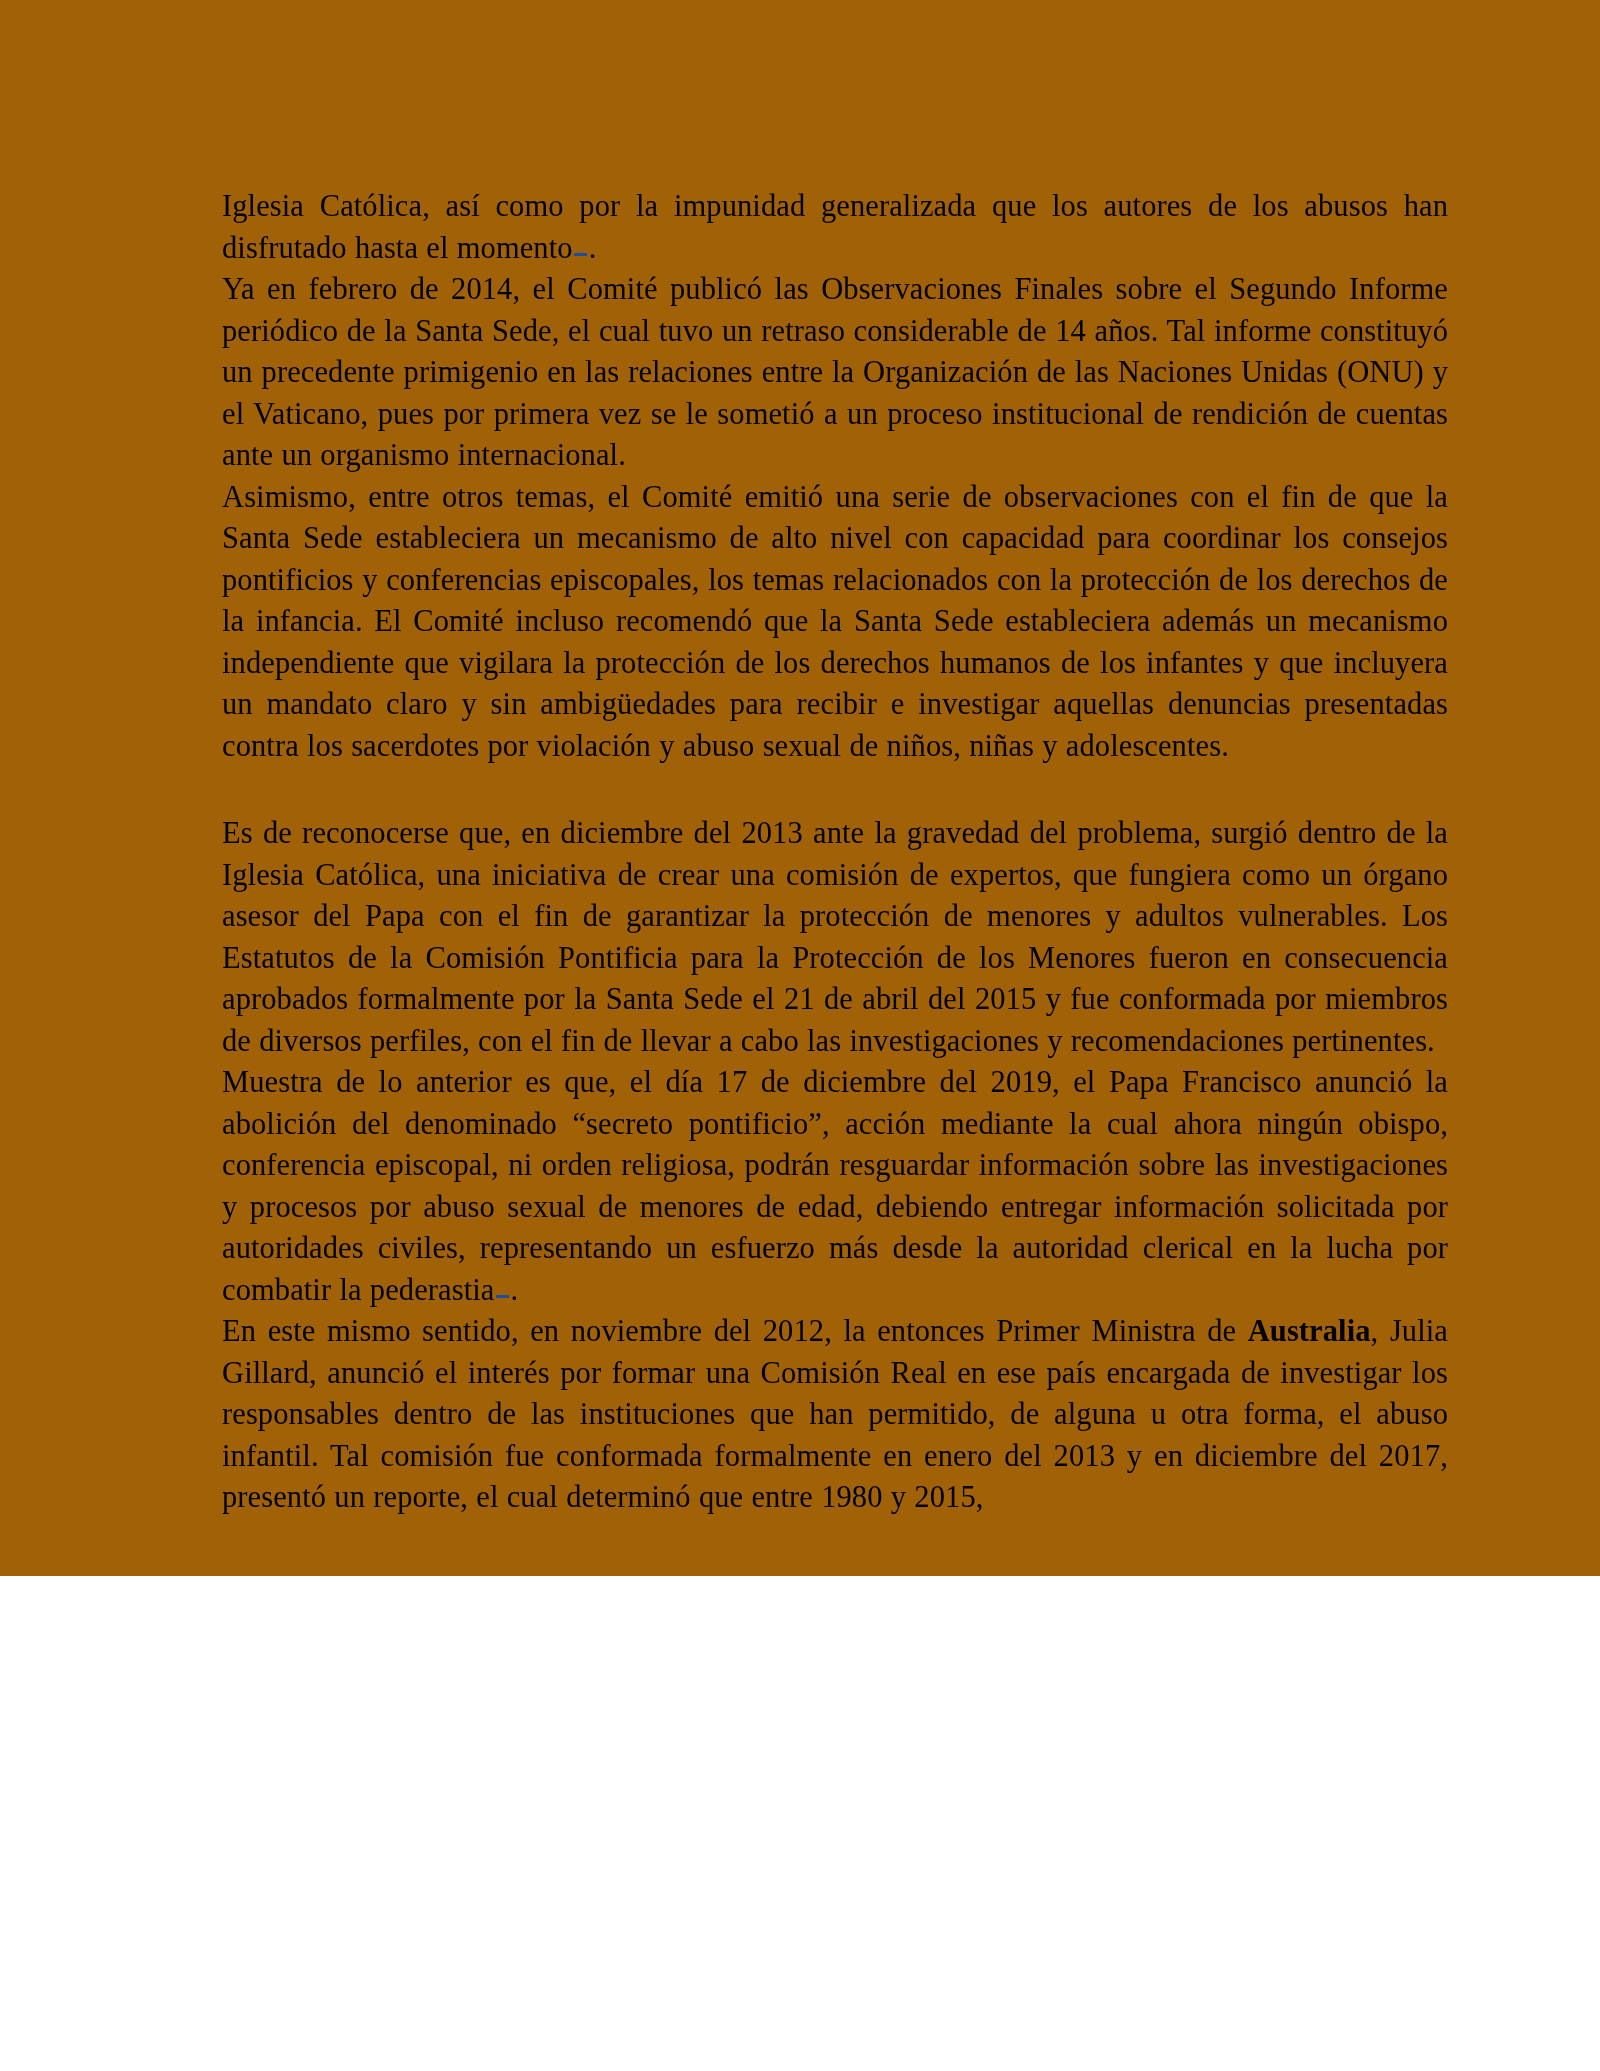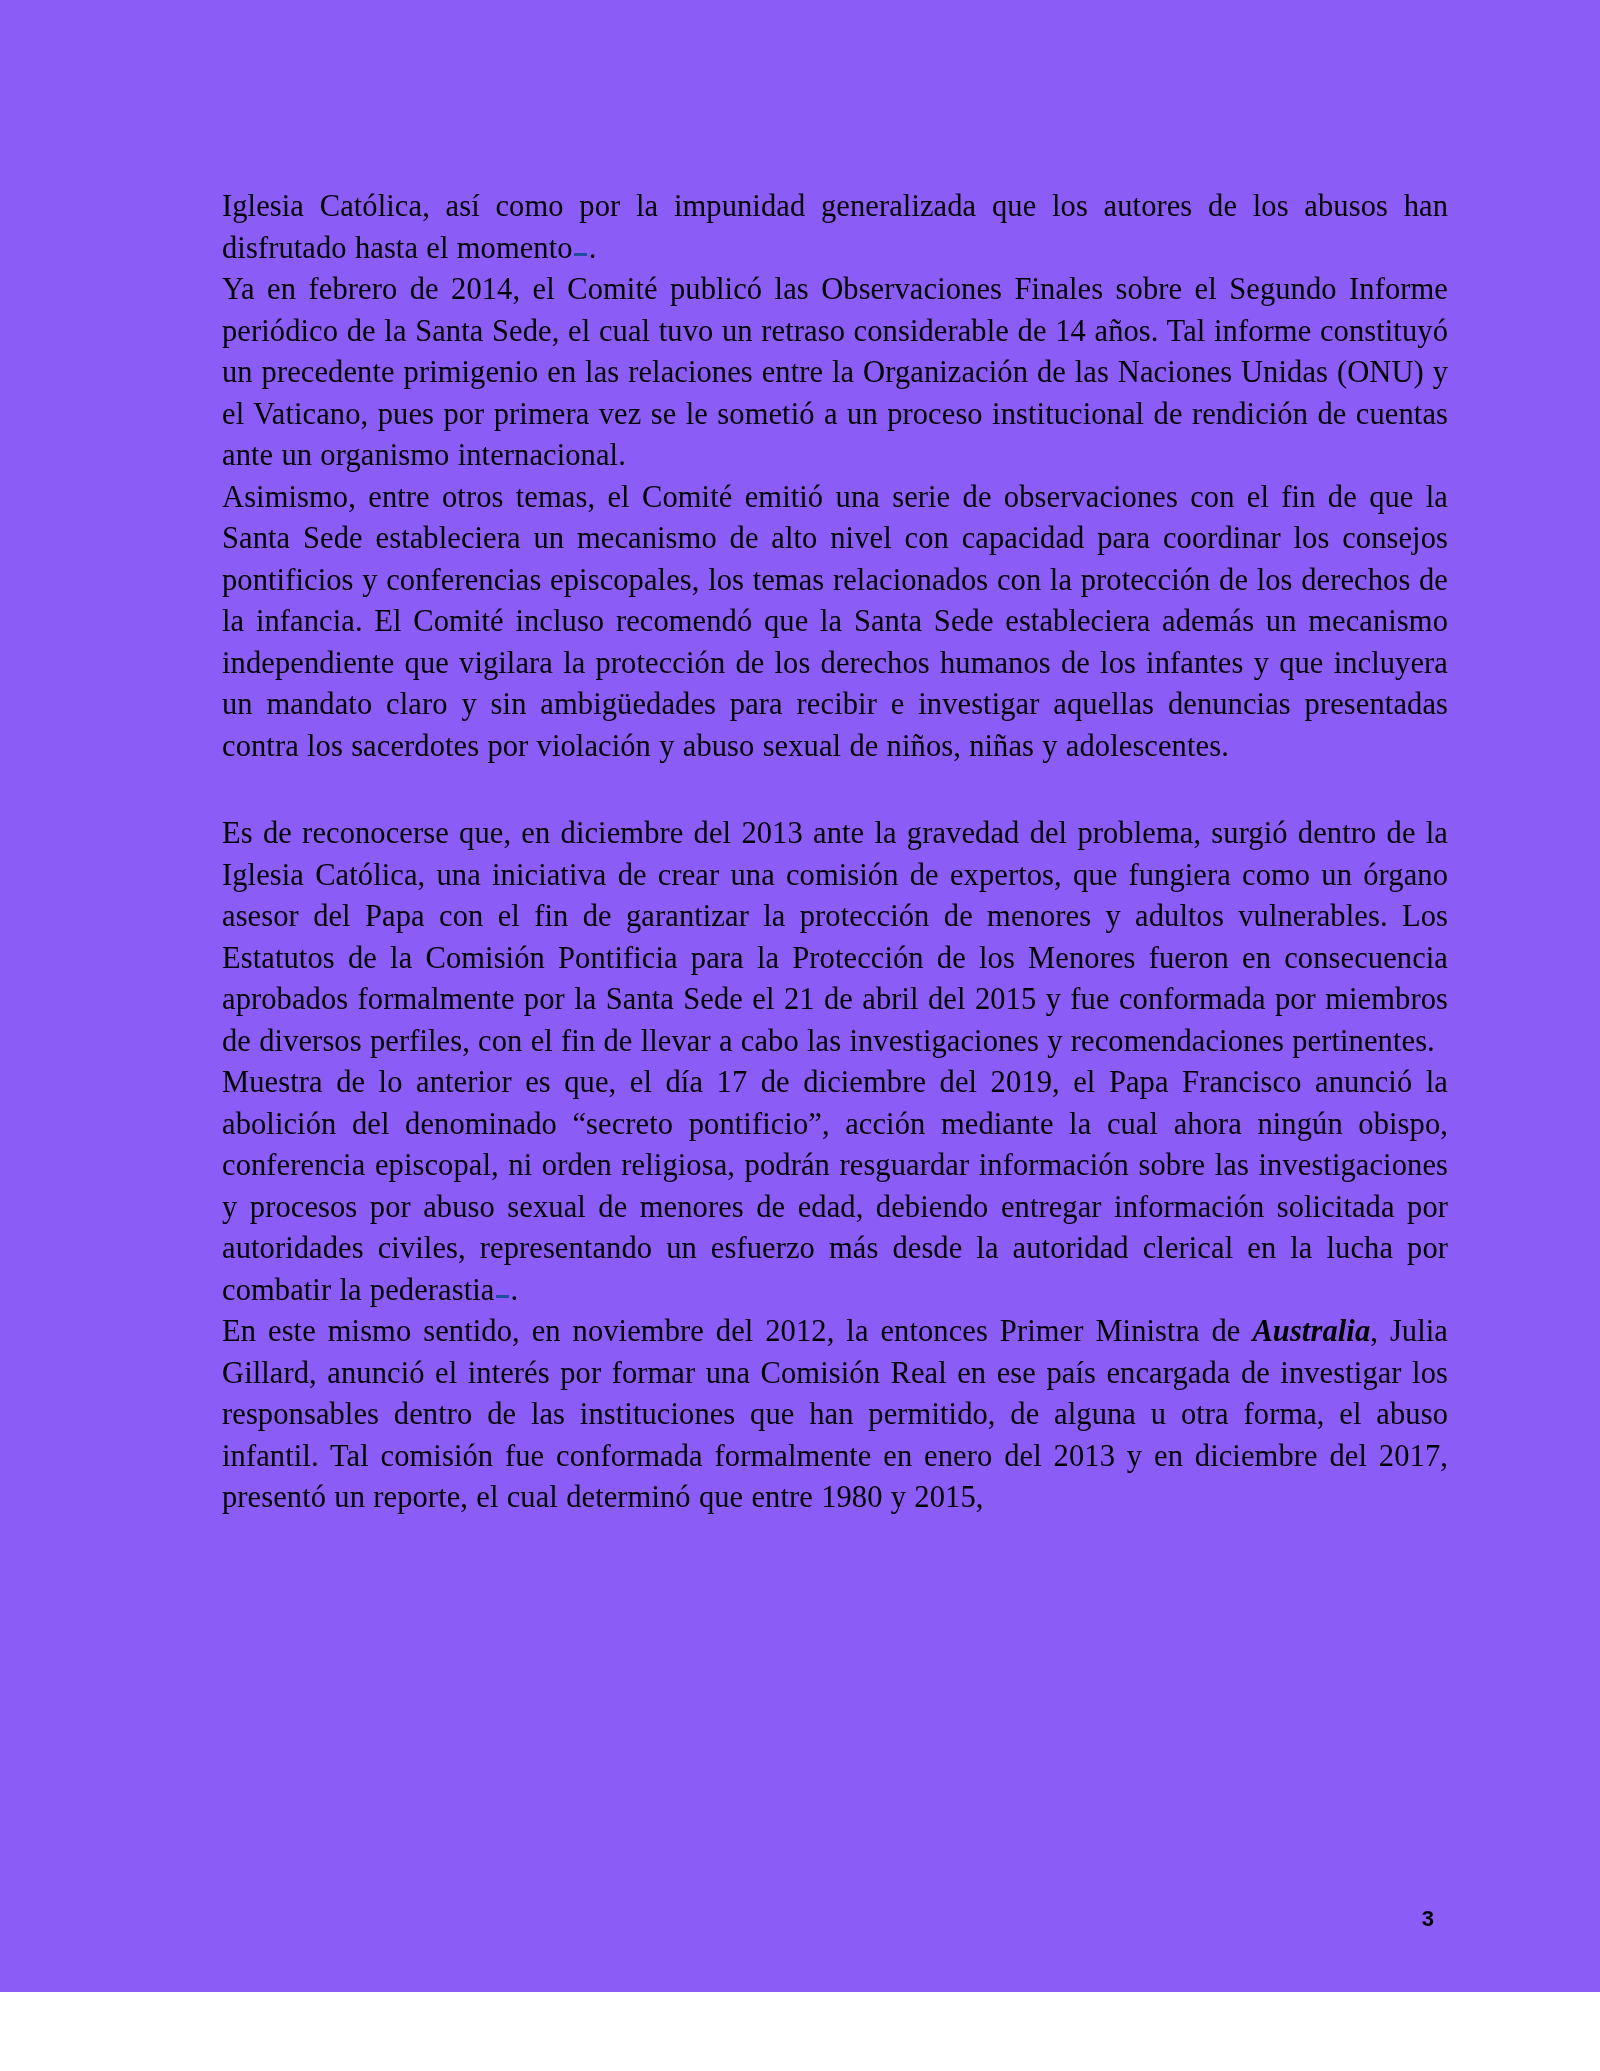--- a/index.html
+++ b/index.html
@@ -13,22 +13,22 @@
     height: 2071px;
     position: relative;
     font-family: "Liberation Serif", "DejaVu Serif", serif;
     color: #000000;
     -webkit-font-smoothing: antialiased;
   }
   #page {
     position: absolute;
     left: 0; top: 0;
     width: 1600px;
-    height: 1992px;
-    background: #8b5cf6;
+    height: 1576px;
+    background: #a16207;
     overflow: hidden;
   }
   #content {
     position: absolute;
     left: 222px;
     top: 186px;
     width: 1226px;
   }
   p.para {
     margin: 0 0 0 0;
@@ -40,21 +40,20 @@
     word-spacing: 0.5px;
     hyphens: none;
   }
   p.para + p.para {
   }
   p.para.gap-large {
     margin-top: 46px;
   }
   b.bold {
     font-weight: bold;
-    font-style: italic;
   }
   
   .linkmark {
     display: inline-block;
     width: 13px;
     height: 3px;
     background: #1f4e9c;
     vertical-align: 2px;
     margin: 0 2px 0 1px;
   }

